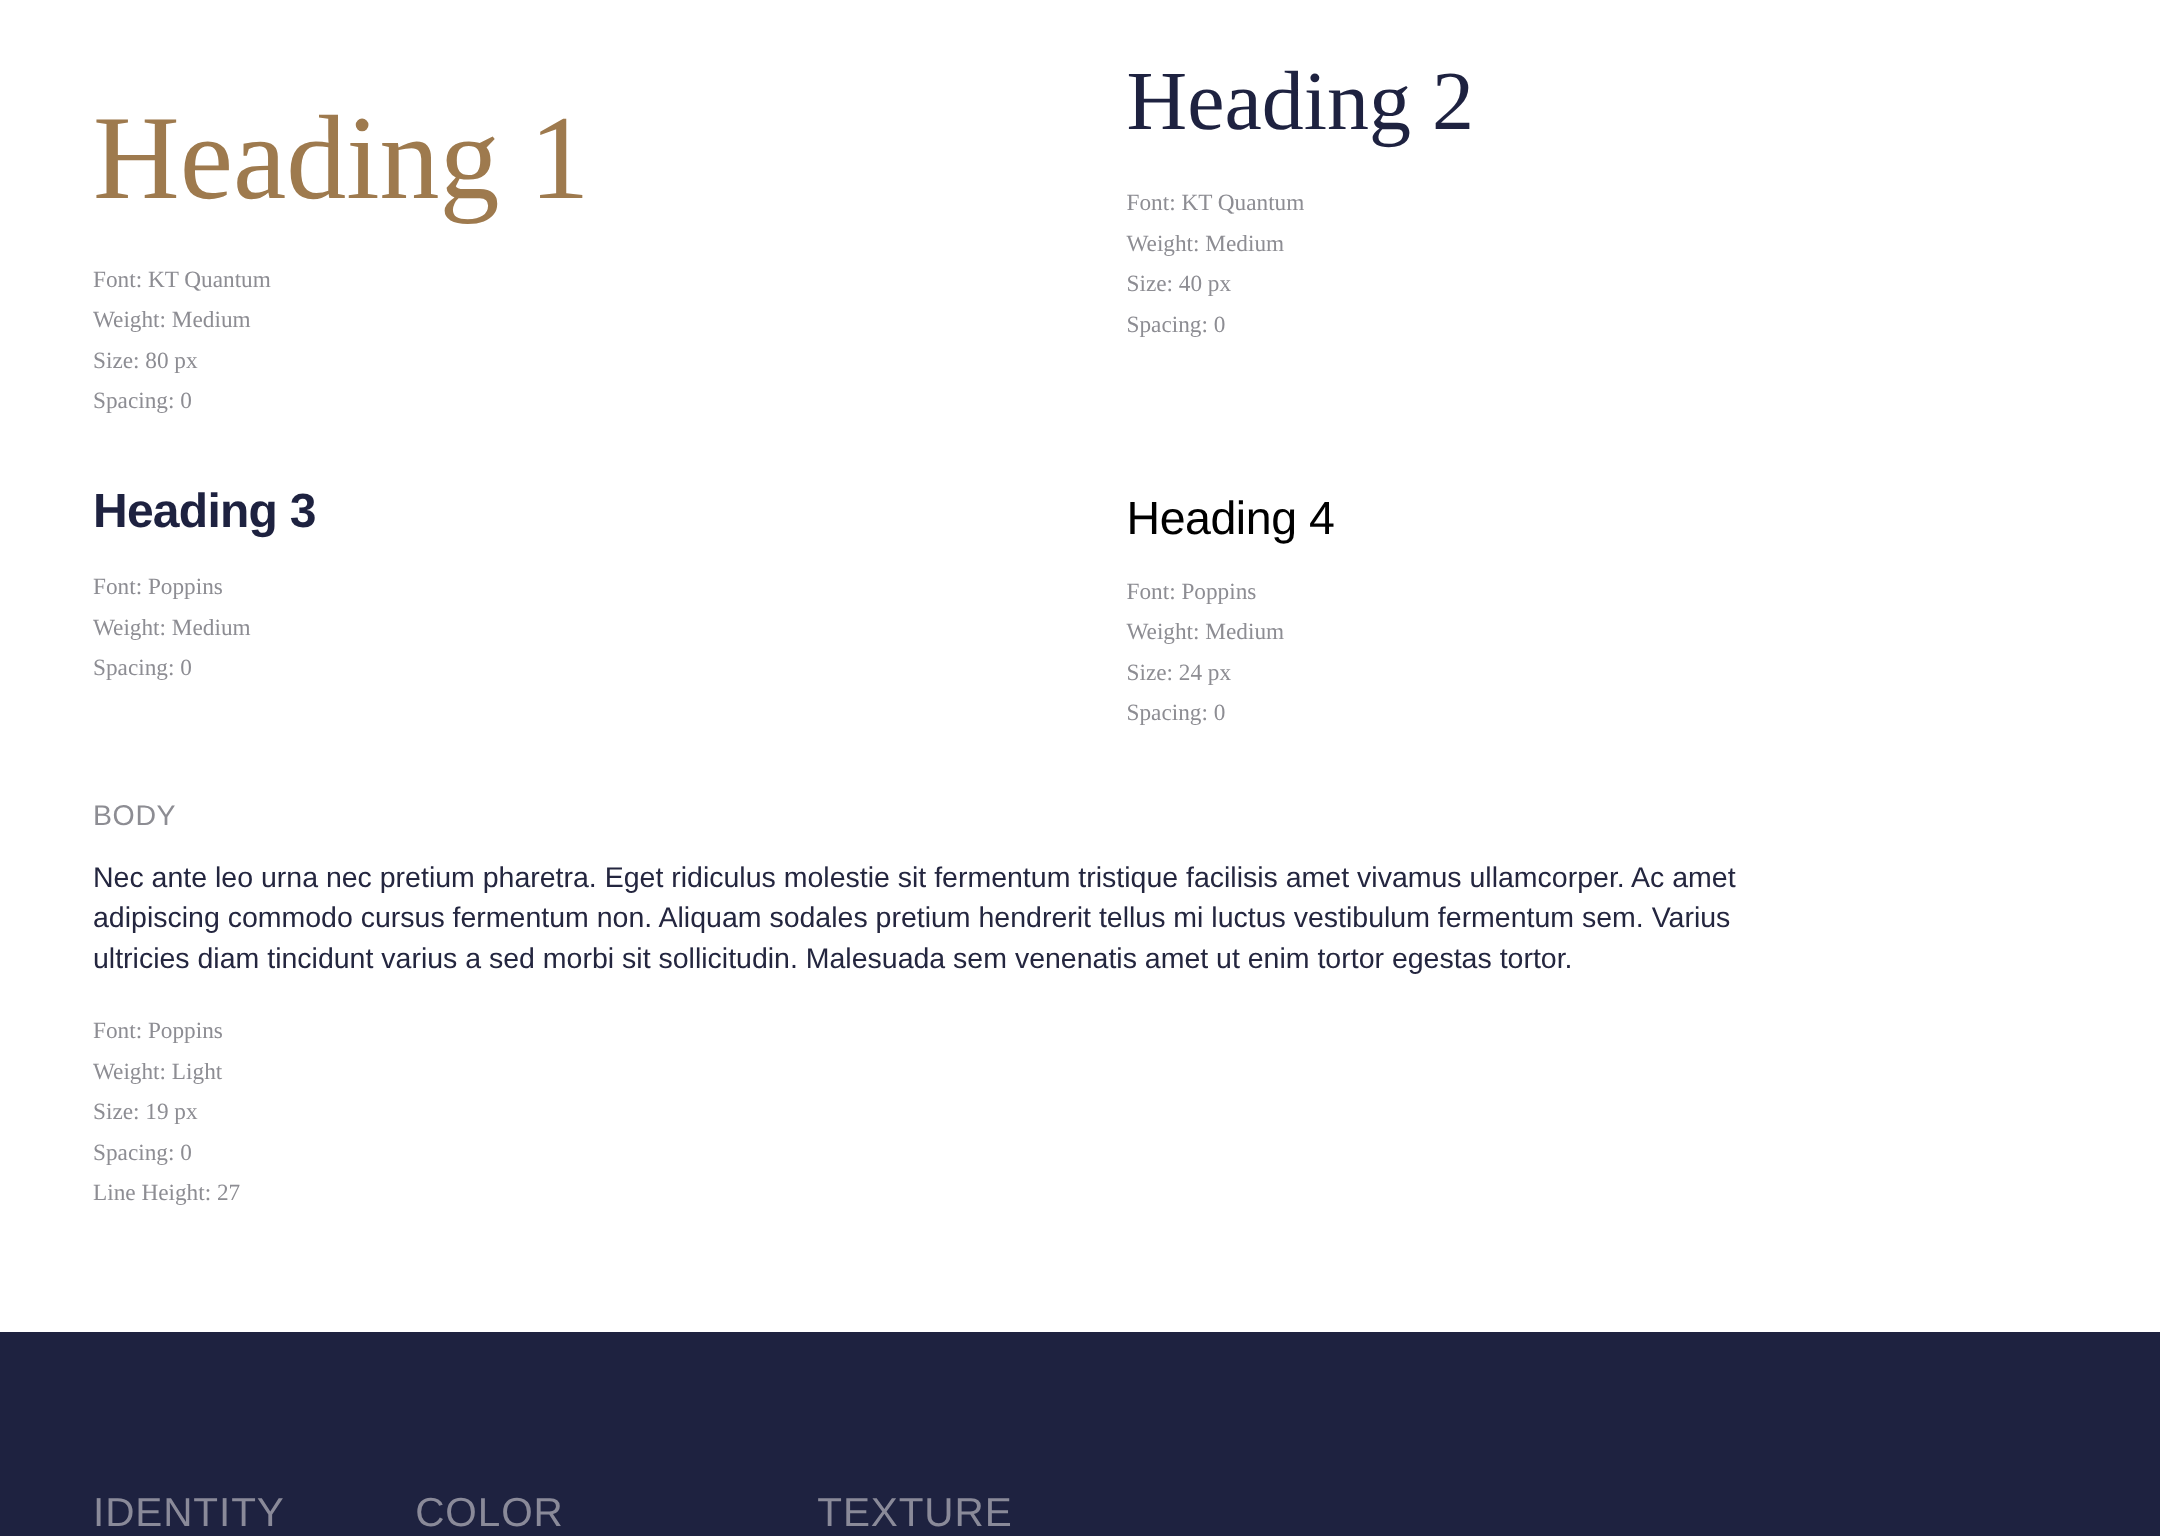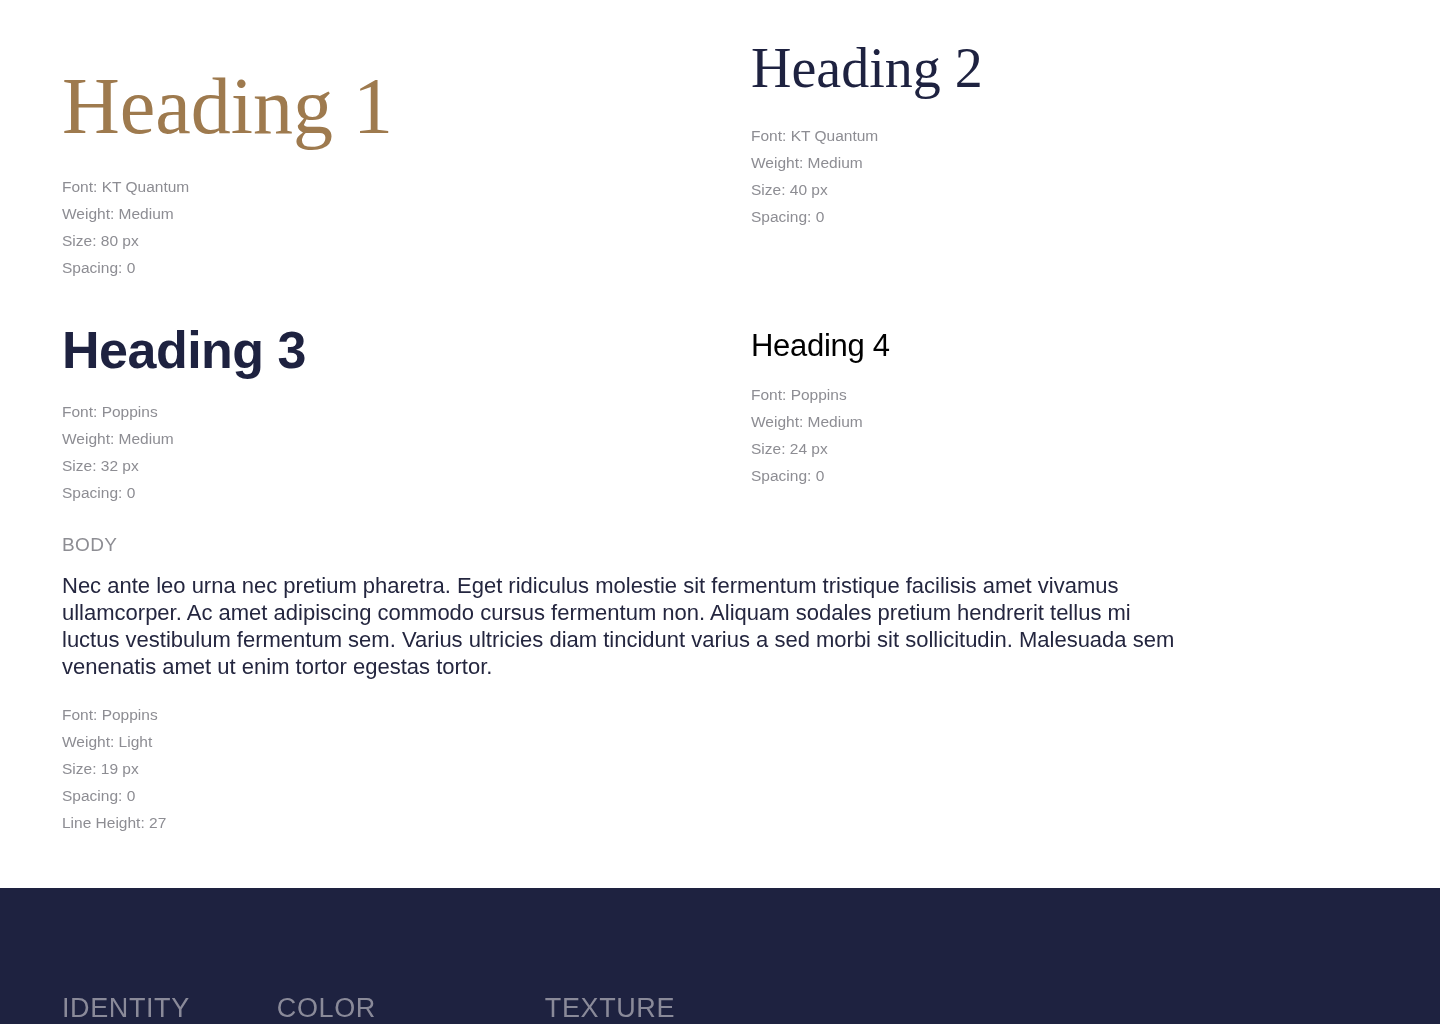--- a/index.html
+++ b/index.html
@@ -59,39 +59,39 @@
     font-size: 56px;
     line-height: 1.0;
     color: #1e2240;
     font-weight: 400;
     letter-spacing: 0;
     margin: 0;
     padding-top: 40px;
   }
   .h3-sample {
     font-family: "Liberation Sans", sans-serif;
-    font-size: 52px;
+    font-size: 32px;
     line-height: 1.0;
     color: #1e2240;
     font-weight: 700;
     letter-spacing: -0.5px;
     margin: 0;
   }
   .h4-sample {
     font-family: "Liberation Sans", sans-serif;
     font-size: 31px;
     line-height: 1.0;
     color: #000000;
     font-weight: 400;
     letter-spacing: -0.3px;
     margin: 0;
   }
 
   .spec {
-    font-family: Liberation Sans, sans-serif;
+    font-family: Liberation Serif, serif;
     font-size: 15.5px;
     line-height: 27px;
     color: #8d8d93;
     font-weight: 400;
   }
   .spec div { white-space: nowrap; }
 
   .block-h1-specs { margin-top: 27px; }
   .block-h2-specs { margin-top: 26px; }
 
@@ -104,21 +104,21 @@
   .body-label {
     font-family: "Liberation Sans", sans-serif;
     font-size: 19px;
     line-height: 27px;
     color: #8d8d93;
     font-weight: 400;
     letter-spacing: 0.4px;
   }
   .body-text {
     font-family: "Liberation Sans", sans-serif;
-    font-size: 22px;
+    font-size: 19px;
     line-height: 27px;
     color: #24263f;
     font-weight: 400;
     margin-top: 14px;
     width: 1122px;
   }
   .block-body-specs { margin-top: 21px; }
 
   
   .footer {
@@ -172,21 +172,20 @@
           <div>Size: 80 px</div>
           <div>Spacing: 0</div>
         </div>
       </div>
 
       <div class="block-h3">
         <div class="h3-sample">Heading 3</div>
         <div class="spec block-h3-specs">
           <div>Font: Poppins</div>
           <div>Weight: Medium</div>
-          <div>Size: 32 px</div>
           <div>Spacing: 0</div>
         </div>
       </div>
 
       <div class="block-body">
         <div class="body-label">BODY</div>
         <div class="body-text">Nec ante leo urna nec pretium pharetra. Eget ridiculus molestie sit fermentum tristique facilisis amet vivamus ullamcorper. Ac amet adipiscing commodo cursus fermentum non. Aliquam sodales pretium hendrerit tellus mi luctus vestibulum fermentum sem. Varius ultricies diam tincidunt varius a sed morbi sit sollicitudin. Malesuada sem venenatis amet ut enim tortor egestas tortor.</div>
         <div class="spec block-body-specs">
           <div>Font: Poppins</div>
           <div>Weight: Light</div>

